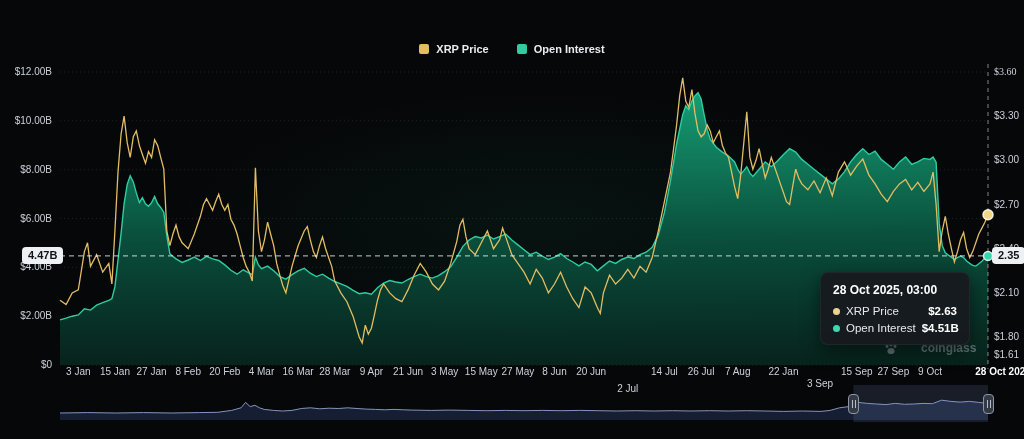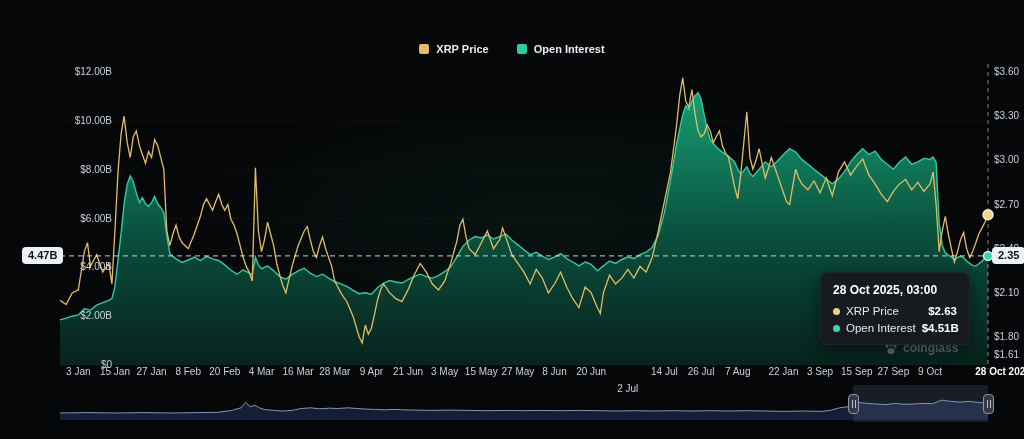--- a/index.html
+++ b/index.html
@@ -7,36 +7,36 @@
   .app{position:relative;width:1024px;height:439px;background:#060709;}
   .glow{position:absolute;left:60px;top:70px;width:928px;height:300px;
     background:radial-gradient(55% 60% at 52% 50%,rgba(17,150,108,0.09),rgba(0,0,0,0) 72%);pointer-events:none;}
   .title{position:absolute;left:20px;top:11px;font-size:15.5px;font-weight:700;color:#f4f6f8;letter-spacing:.2px;}
   .legend{position:absolute;left:0;top:43px;width:1024px;display:flex;justify-content:center;gap:28px;}
   .legend-item{display:flex;align-items:center;gap:7px;font-size:11px;font-weight:700;color:#e9ecf0;cursor:pointer;}
   .swatch{width:10px;height:10px;border-radius:2px;background:#888;}
   svg.chart{position:absolute;left:0;top:0;}
   .grid{stroke:rgba(255,255,255,0.10);stroke-width:1;stroke-dasharray:1 3;}
   .axlbl{position:absolute;font-size:10px;color:#ccd1d9;white-space:nowrap;line-height:12px;}
-  .yL{left:12px;top:0;width:58px;height:380px;position:absolute;padding-left:48px;}
+  .yL{left:0;top:0;width:58px;height:380px;position:absolute;}
   .yL .axlbl{right:6px;text-align:right;width:52px;}
   .yR{left:994px;top:0;width:30px;height:380px;position:absolute;}
   .xA{left:0;top:366px;width:1022px;height:14px;position:absolute;padding-left:40px;}
   .badge{position:absolute;background:#eef1f4;color:#101215;font-size:11px;font-weight:700;
     padding:2px 6px;border-radius:4px;line-height:13px;z-index:4;}
   #badgeL{left:22px;} #badgeR{left:992px;}
   .tooltip{position:absolute;left:820px;top:272px;width:150px;box-sizing:border-box;
     background:rgba(23,26,31,0.96);border:1px solid rgba(255,255,255,0.05);border-radius:8px;
     padding:10px 12px;box-shadow:0 6px 18px rgba(0,0,0,0.5);z-index:5;}
   .tt-title{font-size:12px;font-weight:700;color:#fff;margin-bottom:8px;white-space:nowrap;}
   .tt-row{display:flex;align-items:center;gap:6px;font-size:11.5px;color:#e6e9ed;margin-top:5px;white-space:nowrap;}
   .tt-dot{width:7px;height:7px;border-radius:50%;flex:0 0 auto;}
   .tt-label{flex:1;}
   .tt-value{font-weight:700;color:#fff;}
-  .watermark{position:absolute;left:884px;top:341px;display:flex;align-items:center;gap:5px;
+  .watermark{position:absolute;left:884px;top:341px;display:flex;align-items:center;gap:23px;
     opacity:.5;color:#b7bcc4;font-size:12px;font-weight:700;z-index:3;}
   .handle{position:absolute;width:9px;height:18px;top:394px;background:#333945;border:1px solid #8f96a3;
     border-radius:4px;display:flex;align-items:center;justify-content:center;z-index:4;cursor:ew-resize;}
   .handle i{display:block;width:1px;height:8px;background:#b6bcc6;margin:0 1px;}
 </style>
 </head>
 <body>
 
 <div class="app">
   <div class="glow"></div>
@@ -83,21 +83,21 @@
   <div class="yL">
       <div class="axlbl" style="top: 66px;">$12.00B</div>
       <div class="axlbl" style="top: 114.833px;">$10.00B</div>
       <div class="axlbl" style="top: 163.667px;">$8.00B</div>
       <div class="axlbl" style="top: 212.5px;">$6.00B</div>
       <div class="axlbl" style="top: 261.333px;">$4.00B</div>
       <div class="axlbl" style="top: 310.167px;">$2.00B</div>
       <div class="axlbl" style="top: 359px;">$0</div>
     </div>
   <div class="yR">
-      <div class="axlbl" style="top: 66px; left: 0px;">$3.60</div>
+      <div class="axlbl" style="top: 66px; left: 0px; font-family: Liberation Serif, serif;">$3.60</div>
       <div class="axlbl" style="top: 110.171px; left: 0px;">$3.30</div>
       <div class="axlbl" style="top: 154.342px; left: 0px;">$3.00</div>
       <div class="axlbl" style="top: 198.513px; left: 0px;">$2.70</div>
       <div class="axlbl" style="top: 242.683px; left: 0px;">$2.40</div>
       <div class="axlbl" style="top: 286.854px; left: 0px;">$2.10</div>
       <div class="axlbl" style="top: 331.025px; left: 0px;">$1.80</div>
       <div class="axlbl" style="top: 349px; left: 0px;">$1.61</div>
     </div>
   <div class="xA">
       <div class="axlbl" style="left: 38.3158px; top: 0px; width: 80px; text-align: center;">3 Jan</div>
@@ -113,21 +113,21 @@
       <div class="axlbl" style="left: 404.632px; top: 0px; width: 80px; text-align: center;">3 May</div>
       <div class="axlbl" style="left: 441.263px; top: 0px; width: 80px; text-align: center;">15 May</div>
       <div class="axlbl" style="left: 477.895px; top: 0px; width: 80px; text-align: center;">27 May</div>
       <div class="axlbl" style="left: 514.526px; top: 0px; width: 80px; text-align: center;">8 Jun</div>
       <div class="axlbl" style="left: 551.158px; top: 0px; width: 80px; text-align: center;">20 Jun</div>
       <div class="axlbl" style="left: 587.789px; top: 17px; width: 80px; text-align: center;">2 Jul</div>
       <div class="axlbl" style="left: 624.421px; top: 0px; width: 80px; text-align: center;">14 Jul</div>
       <div class="axlbl" style="left: 661.053px; top: 0px; width: 80px; text-align: center;">26 Jul</div>
       <div class="axlbl" style="left: 697.684px; top: 0px; width: 80px; text-align: center;">7 Aug</div>
       <div class="axlbl" style="left: 743.474px; top: 0px; width: 80px; text-align: center;">22 Jan</div>
-      <div class="axlbl" style="left: 780.105px; top: 0px; width: 80px; text-align: center;">3 Sep</div>
+      <div class="axlbl" style="left: 780.105px; top: 12px; width: 80px; text-align: center;">3 Sep</div>
       <div class="axlbl" style="left: 816.737px; top: 0px; width: 80px; text-align: center;">15 Sep</div>
       <div class="axlbl" style="left: 853.368px; top: 0px; width: 80px; text-align: center;">27 Sep</div>
       <div class="axlbl" style="left: 890px; top: 0px; width: 80px; text-align: center;">9 Oct</div>
       <div class="axlbl" style="right: 0px; top: 0px; font-weight: 700; color: rgb(255, 255, 255);">28 Oct 2025, 03:00</div>
     </div>
 
   <div class="badge" id="badgeL" style="top: 246.857px;">4.47B</div>
   <div class="badge" id="badgeR" style="top: 246.857px;">2.35</div>
 
   <div class="tooltip">

